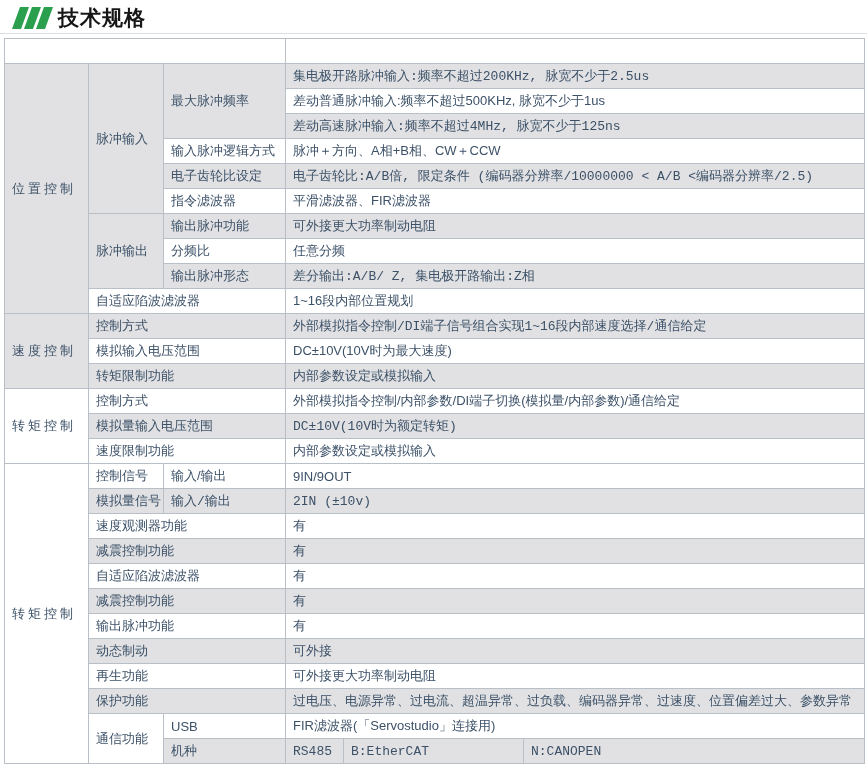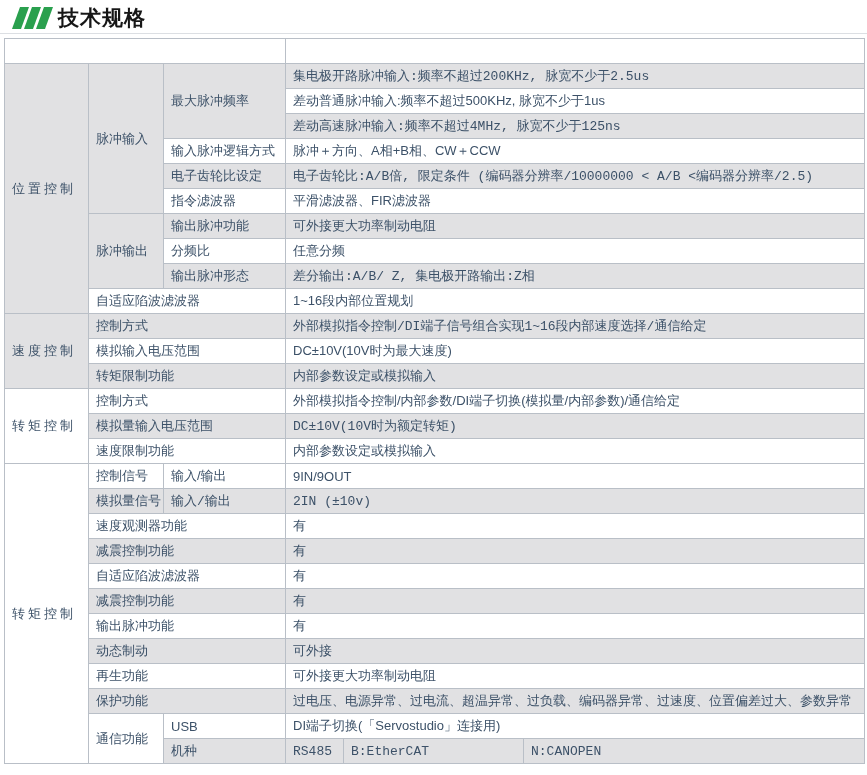--- a/index.html
+++ b/index.html
@@ -202,21 +202,21 @@
       <td class="lbl" colspan="2">再生功能</td>
       <td class="spec" colspan="3">可外接更大功率制动电阻</td>
     </tr>
     <tr class="sh">
       <td class="lbl" colspan="2">保护功能</td>
       <td class="spec" colspan="3">过电压、电源异常、过电流、超温异常、过负载、编码器异常、过速度、位置偏差过大、参数异常</td>
     </tr>
     <tr>
       <td class="grp wcell" rowspan="2">通信功能</td>
       <td class="lbl">USB</td>
-      <td class="spec" colspan="3">DI端子切换(「Servostudio」连接用)</td>
+      <td class="spec" colspan="3">FIR滤波器(「Servostudio」连接用)</td>
     </tr>
     <tr class="sh">
       <td class="lbl">机种</td>
       <td class="spec center">RS485</td>
       <td class="spec center">B:EtherCAT</td>
       <td class="spec center">N:CANOPEN</td>
     </tr>
   </tbody>
 </table>
 

